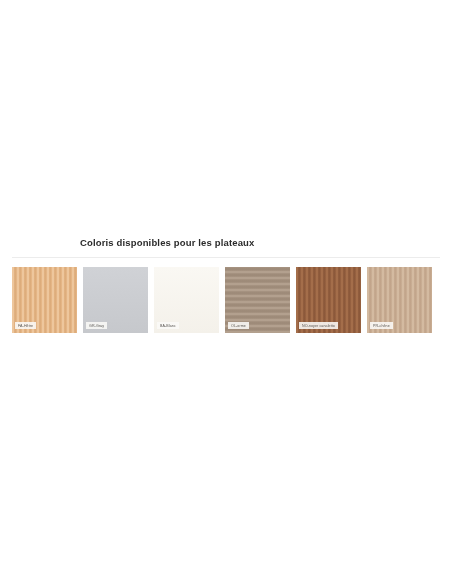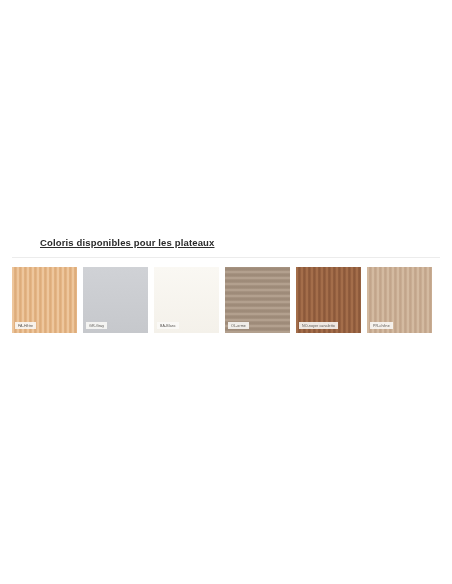--- a/index.html
+++ b/index.html
@@ -29,26 +29,25 @@
     left: 0;
     top: 236px;
     width: 452px;
   }
 
   .section-heading {
     font-size: 9.5px;
     font-weight: bold;
     color: #2b2b2b;
     letter-spacing: 0.15px;
-    padding-left: 40px;
+    padding-left: 80px;
     margin: 0;
     line-height: 14px;
     height: 14px;
     white-space: nowrap;
-    text-decoration: underline;
   }
 
   .heading-rule {
     margin-top: 7px;
     margin-left: 12px;
     margin-right: 12px;
     height: 1px;
     background: #ececec;
   }
 

